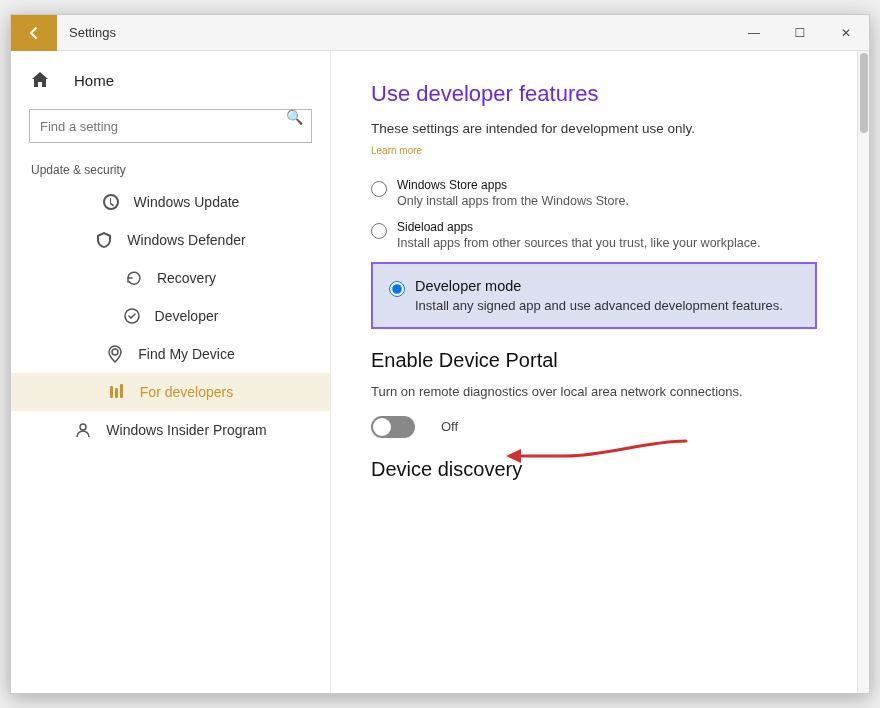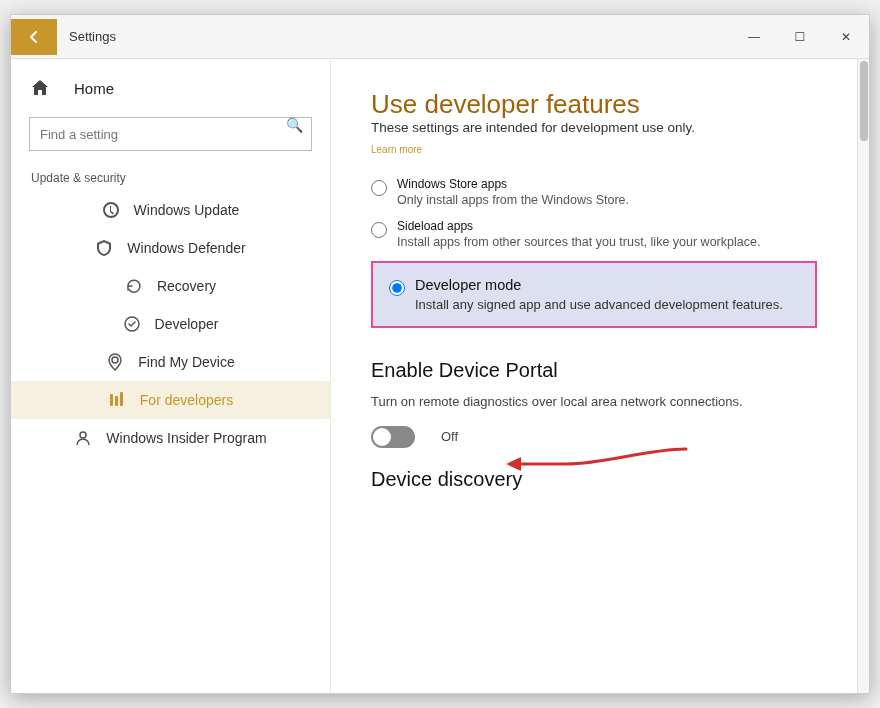--- a/index.html
+++ b/index.html
@@ -16,21 +16,21 @@
     .window {
       width: 860px;
       height: 680px;
       background: #fff;
       border: 1px solid #ccc;
       box-shadow: 0 4px 20px rgba(0,0,0,0.3);
       display: flex;
       flex-direction: column;
     }
     .titlebar {
-      height: 44px;
+      height: 36px;
       background: #f5f5f5;
       display: flex;
       align-items: center;
       padding: 0 0 0 0;
       border-bottom: 1px solid #e0e0e0;
       flex-shrink: 0;
     }
     .titlebar-back {
       width: 46px;
       height: 36px;
@@ -140,23 +140,24 @@
 
     
     .main-content {
       flex: 1;
       padding: 30px 40px;
       overflow-y: auto;
       position: relative;
     }
 
     .main-title {
-      font-size: 26px;
+      font-size: 22px;
       font-weight: 300;
-      color: #a16207;
+      color: #6d28d9;
+      margin-bottom: 14px;
     }
 
     .main-subtitle {
       font-size: 13.5px;
       color: #333;
       margin-bottom: 4px;
     }
 
     .learn-more-link {
       color: #c8962a;
@@ -187,23 +188,23 @@
       font-weight: 400;
     }
     .radio-option-desc {
       font-size: 12.5px;
       color: #555;
       margin-top: 2px;
     }
 
     .developer-mode-box {
       background: #dde0f0;
-      border: 2px solid #ec4899;
+      border: 2px solid #8b5cf6;
       padding: 14px 16px;
-      margin-bottom: 31px;
+      margin-bottom: 20px;
       display: flex;
       align-items: flex-start;
       gap: 10px;
     }
     .developer-mode-box input[type=radio] {
       margin-top: 3px;
       flex-shrink: 0;
       width: 16px;
       height: 16px;
     }

